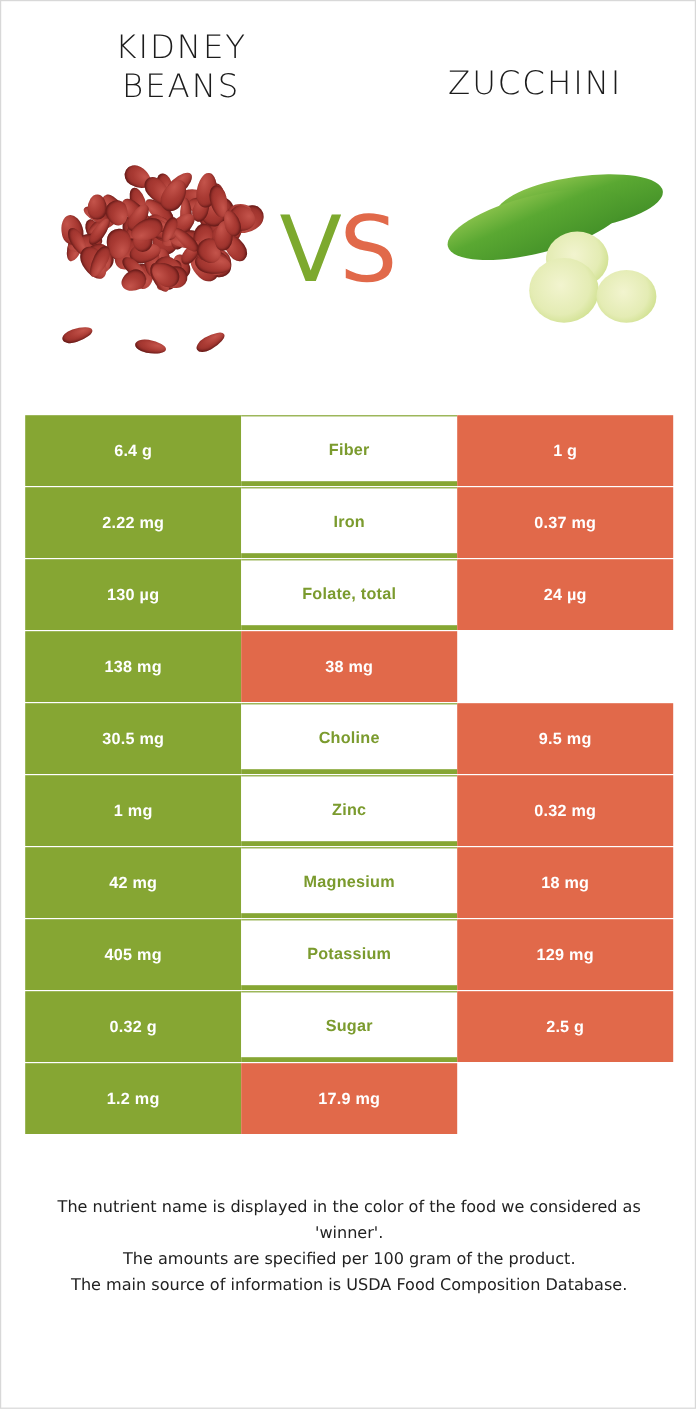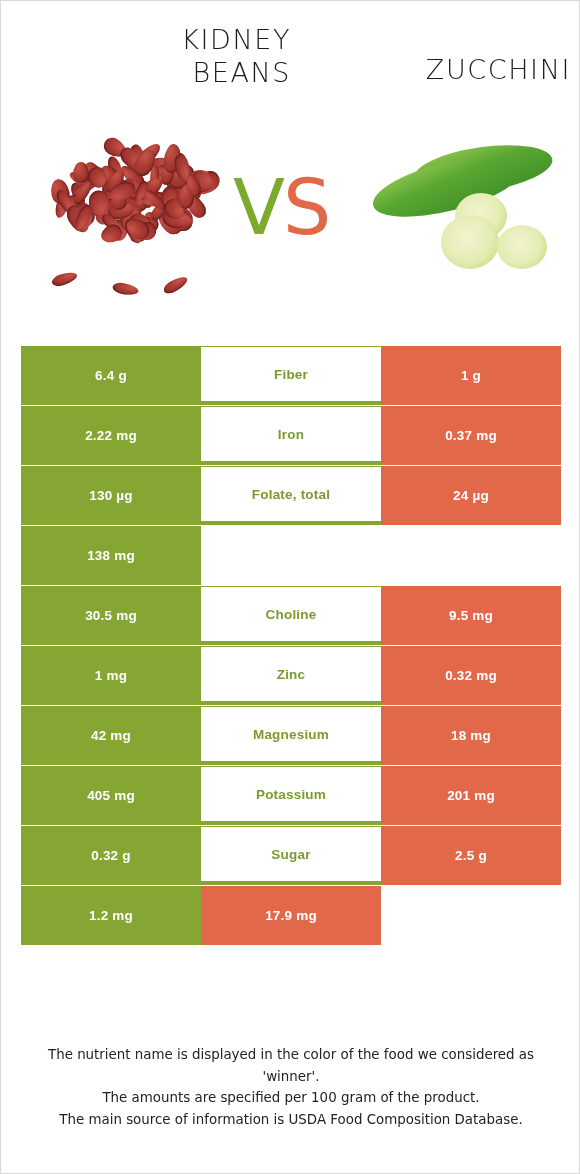--- a/index.html
+++ b/index.html
@@ -26,21 +26,21 @@
     height: 100px;
   }
   .title {
     position: absolute;
     color: #1c1c1c;
     font-family: "DejaVu Sans", sans-serif;
     font-weight: 300;
     font-size: 27px;
     letter-spacing: 1.6px;
     line-height: 33px;
-    text-align: right;
+    text-align: center;
     white-space: pre-line;
   }
   .title-left {
     left: 10px;
     top: 22px;
     width: 280px;
   }
   .title-right {
     left: 320px;
     top: 52px;
@@ -150,21 +150,20 @@
   .footer {
     position: absolute;
     left: 20px;
     top: 995px;
     width: 540px;
     text-align: center;
     color: #222222;
     font-family: "DejaVu Sans", sans-serif;
     font-size: 13.4px;
     line-height: 21.5px;
-    margin-top: 48px;
   }
   .footer p { margin: 0; }
 </style>
 </head>
 <body>
 
 <div class="header">
   <div class="title title-left">KIDNEY
 BEANS</div>
   <div class="title title-right">ZUCCHINI</div>
@@ -300,40 +299,41 @@
       <div class="cell cell-mid win-left">Iron</div>
       <div class="cell cell-right">0.37 mg</div>
     </div>
     <div class="row">
       <div class="cell cell-left">130 µg</div>
       <div class="cell cell-mid win-left">Folate, total</div>
       <div class="cell cell-right">24 µg</div>
     </div>
     <div class="row">
       <div class="cell cell-left">138 mg</div>
+      <div class="cell cell-right">38 mg</div>
     </div>
     <div class="row">
       <div class="cell cell-left">30.5 mg</div>
       <div class="cell cell-mid win-left">Choline</div>
       <div class="cell cell-right">9.5 mg</div>
     </div>
     <div class="row">
       <div class="cell cell-left">1 mg</div>
       <div class="cell cell-mid win-left">Zinc</div>
       <div class="cell cell-right">0.32 mg</div>
     </div>
     <div class="row">
       <div class="cell cell-left">42 mg</div>
       <div class="cell cell-mid win-left">Magnesium</div>
       <div class="cell cell-right">18 mg</div>
     </div>
     <div class="row">
       <div class="cell cell-left">405 mg</div>
       <div class="cell cell-mid win-left">Potassium</div>
-      <div class="cell cell-right">201 mg</div>
+      <div class="cell cell-right">129 mg</div>
     </div>
     <div class="row">
       <div class="cell cell-left">0.32 g</div>
       <div class="cell cell-mid win-left">Sugar</div>
       <div class="cell cell-right">2.5 g</div>
     </div>
     <div class="row">
       <div class="cell cell-left">1.2 mg</div>
       <div class="cell cell-right">17.9 mg</div>
     </div>

